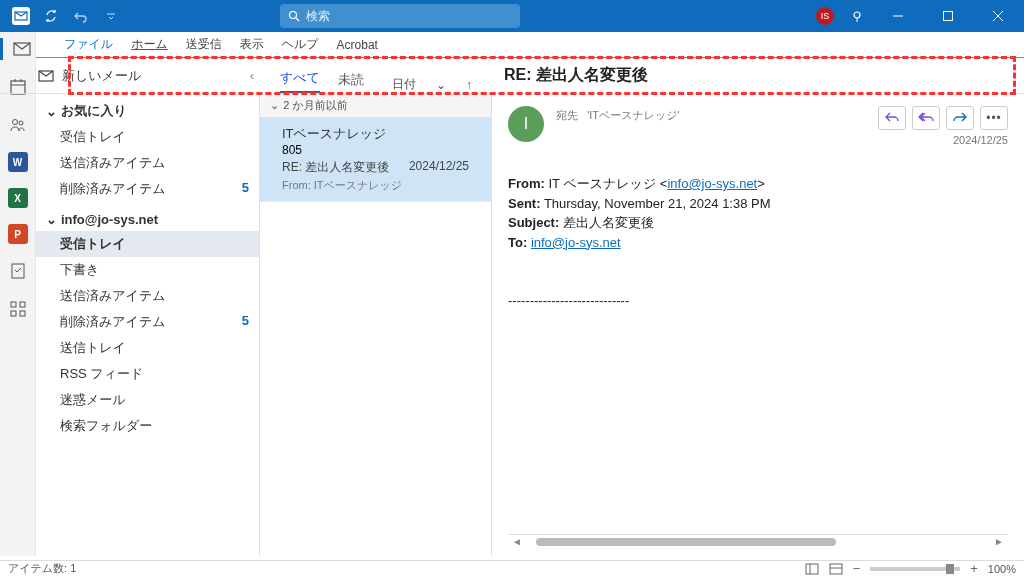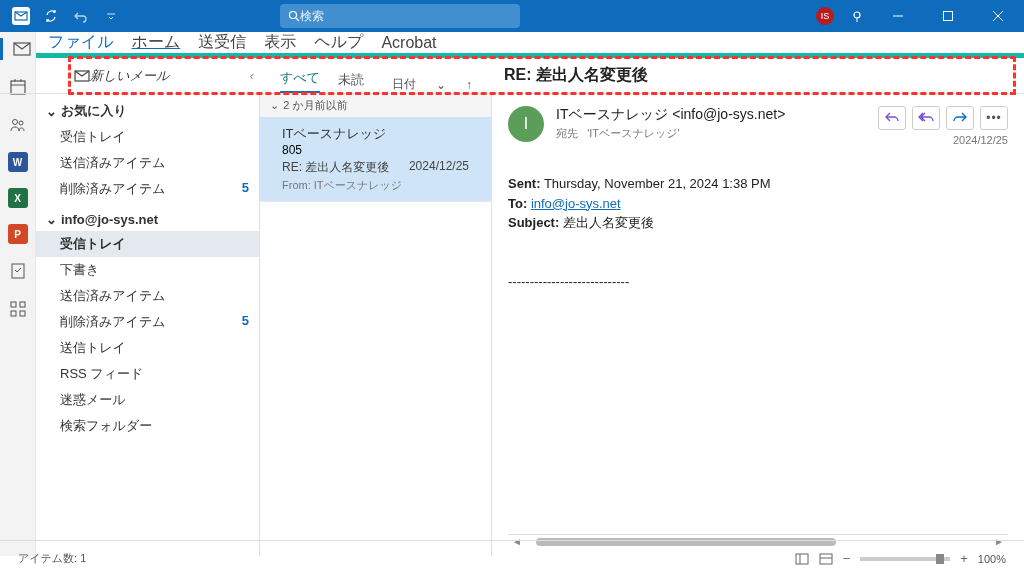--- a/index.html
+++ b/index.html
@@ -3,36 +3,36 @@
 <meta charset="utf-8">
 <style>
 * { margin: 0; padding: 0; box-sizing: border-box; font-family: 'Yu Gothic UI', 'Segoe UI', sans-serif; }
 body { background: #fff; width: 1024px; height: 576px; overflow: hidden; position: relative; }
 
 
 .titlebar { height: 32px; background: #0f6cbd; display: flex; align-items: center; color: white; }
 .titlebar-left { display: flex; align-items: center; gap: 12px; padding-left: 12px; }
 .titlebar-icon { width: 18px; height: 18px; background: white; border-radius: 3px; display: flex; align-items: center; justify-content: center; color: #0f6cbd; font-size: 11px; font-weight: bold; }
 .titlebar-btn { width: 18px; height: 18px; display: flex; align-items: center; justify-content: center; cursor: pointer; }
-.search-box { margin-left: 160px; width: 240px; height: 24px; background: #4090d0; border-radius: 4px; display: flex; align-items: center; padding: 0 8px; color: #e8f0f8; font-size: 12px; }
+.search-box { margin-left: 160px; width: 240px; height: 24px; background: #4090d0; border-radius: 4px; display: flex; align-items: center; padding: 0 8px; gap: 6px; color: #e8f0f8; font-size: 12px; }
 .titlebar-right { margin-left: auto; display: flex; align-items: center; gap: 14px; padding-right: 8px; }
 .avatar { width: 18px; height: 18px; border-radius: 50%; background: #b91c1c; display: flex; align-items: center; justify-content: center; font-size: 9px; color: white; }
 .win-btn { width: 36px; height: 32px; display: flex; align-items: center; justify-content: center; cursor: pointer; }
 
 
-.menubar { height: 26px; display: flex; align-items: center; padding-left: 48px; gap: 18px; font-size: 16px; color: #444; border-bottom: 5px solid #14b8a6; }
+.menubar { height: 26px; display: flex; align-items: center; padding-left: 64px; gap: 18px; font-size: 12px; color: #444; border-bottom: 1px solid #14b8a6; }
 .menubar-item { cursor: pointer; }
 
 
 .ribbon { height: 36px; border-bottom: 1px solid #e0e0e0; position: relative; display: flex; }
-.ribbon-left { width: 260px; display: flex; align-items: center; padding-left: 74px; font-size: 13px; color: #333; font-style: italic; }
+.ribbon-left { width: 260px; display: flex; align-items: center; padding-left: 38px; gap: 8px; font-size: 13px; color: #333; }
 .red-dashed { position: absolute; left: 68px; right: 8px; top: -2px; bottom: -2px; border: 3px dashed #ff3030; pointer-events: none; }
 .ribbon-mid { display: flex; align-items: flex-end; gap: 18px; padding-left: 20px; font-size: 13px; color: #555; height: 100%; }
 .ribbon-tab { padding-bottom: 4px; cursor: pointer; }
-.ribbon-tab.active { color: #0f766e; border-bottom: 2px solid #0f6cbd; }
+.ribbon-tab.active { color: #1d4ed8; border-bottom: 2px solid #0f6cbd; }
 .ribbon-sort { margin-left: auto; margin-right: 20px; display: flex; align-items: center; gap: 20px; font-size: 12px; color: #555; }
 .ribbon-subject { flex: 1; display: flex; align-items: center; font-size: 16px; font-weight: 600; color: #222; padding-left: 12px; }
 
 
 .main { display: flex; height: calc(576px - 32px - 26px - 36px - 20px); }
 
 
 .apprail { width: 36px; position: absolute; left: 0; top: 32px; bottom: 20px; background: #f3f3f3; display: flex; flex-direction: column; align-items: center; padding-top: 6px; gap: 16px; border-right: 1px solid #e6e6e6; }
 .apprail-icon { width: 22px; height: 22px; display: flex; align-items: center; justify-content: center; cursor: pointer; font-size: 14px; }
 .mail-rail { border-left: 3px solid #0f6cbd; width: 100%; padding-left: 6px; }
@@ -65,21 +65,21 @@
 .reading-actions { display: flex; gap: 6px; align-items: flex-start; }
 .action-btn { width: 28px; height: 24px; border: 1px solid #ccc; border-radius: 3px; display: flex; align-items: center; justify-content: center; cursor: pointer; font-size: 12px; color: #0f6cbd; background: white; }
 .reading-date { font-size: 11px; color: #777; text-align: right; margin-top: 4px; }
 .reading-body { margin-top: 28px; font-size: 13px; line-height: 1.5; }
 .reading-body b { font-weight: bold; }
 .link { color: #0f6cbd; text-decoration: underline; cursor: pointer; }
 .scrollbar-h { height: 14px; border-top: 1px solid #e0e0e0; display: flex; align-items: center; margin-top: auto; }
 .scroll-thumb { height: 8px; background: #bbb; border-radius: 4px; margin-left: 10px; width: 60%; }
 
 
-.statusbar { position: absolute; bottom: 0; left: 0; right: 0; height: 36px; border-top: 1px solid #ddd; display: flex; align-items: center; font-size: 11px; color: #555; padding: 0 18px; }
+.statusbar { position: absolute; bottom: 0; left: 0; right: 0; height: 16px; border-top: 1px solid #ddd; display: flex; align-items: center; font-size: 11px; color: #555; padding: 0 8px; }
 .status-right { margin-left: auto; display: flex; align-items: center; gap: 10px; }
 .zoom-slider { width: 90px; height: 4px; background: #ccc; position: relative; }
 .zoom-thumb { position: absolute; right: 6px; top: -3px; width: 8px; height: 10px; background: #888; }
 
 svg { display: block; }
 </style>
 </head>
 <body>
 
 <div class="titlebar">
@@ -280,21 +280,20 @@
         <span>2024/12/25</span>
       </div>
       <div class="msg-meta">From: ITベースナレッジ</div>
     </div>
   </div>
 
   <div class="reading">
     <div class="reading-header">
       <div class="sender-avatar">I</div>
       <div class="sender-info">
-        <div class="sender-name">ITベースナレッジ &lt;info@jo-sys.net&gt;</div>
         <div class="sender-to">
           <span>宛先</span>&nbsp;&nbsp;
           <span>'ITベースナレッジ'</span>
         </div>
       </div>
       <div>
         <div class="reading-actions">
           <div class="action-btn">
               <svg width="14" height="12" viewBox="0 0 14 12">
                 <path d="M5 1L1 5l4 4M1 5h8a4 4 0 014 4" fill="none" stroke="#7a4fd4" stroke-width="1.4"></path>
@@ -310,23 +309,24 @@
                 <path d="M9 1l4 4-4 4M13 5H5a4 4 0 00-4 4" fill="none" stroke="#0f6cbd" stroke-width="1.4"></path>
               </svg>
             </div>
           <div class="action-btn" style="letter-spacing:1px;color:#555">•••</div>
         </div>
         <div class="reading-date">2024/12/25</div>
       </div>
     </div>
 
     <div class="reading-body">
+      <div><b>From:</b> <span>IT ベースナレッジ &lt;</span><span class="link">info@jo-sys.net</span>&gt;</div>
       <div><b>Sent:</b> <span>Thursday, November 21, 2024 1:38 PM</span></div>
+      <div><b>Subject:</b> <span>差出人名変更後</span></div>
       <div><b>To:</b> <span class="link">info@jo-sys.net</span></div>
-      <div><b>Subject:</b> <span>差出人名変更後</span></div>
       <br><br>
       <div>----------------------------</div>
     </div>
 
     <div class="scrollbar-h">
       <span style="color:#888;font-size:10px;padding:0 4px">◄</span>
       <div class="scroll-thumb"></div>
       <span style="margin-left:auto;color:#888;font-size:10px;padding:0 4px">►</span>
     </div>
   </div>

